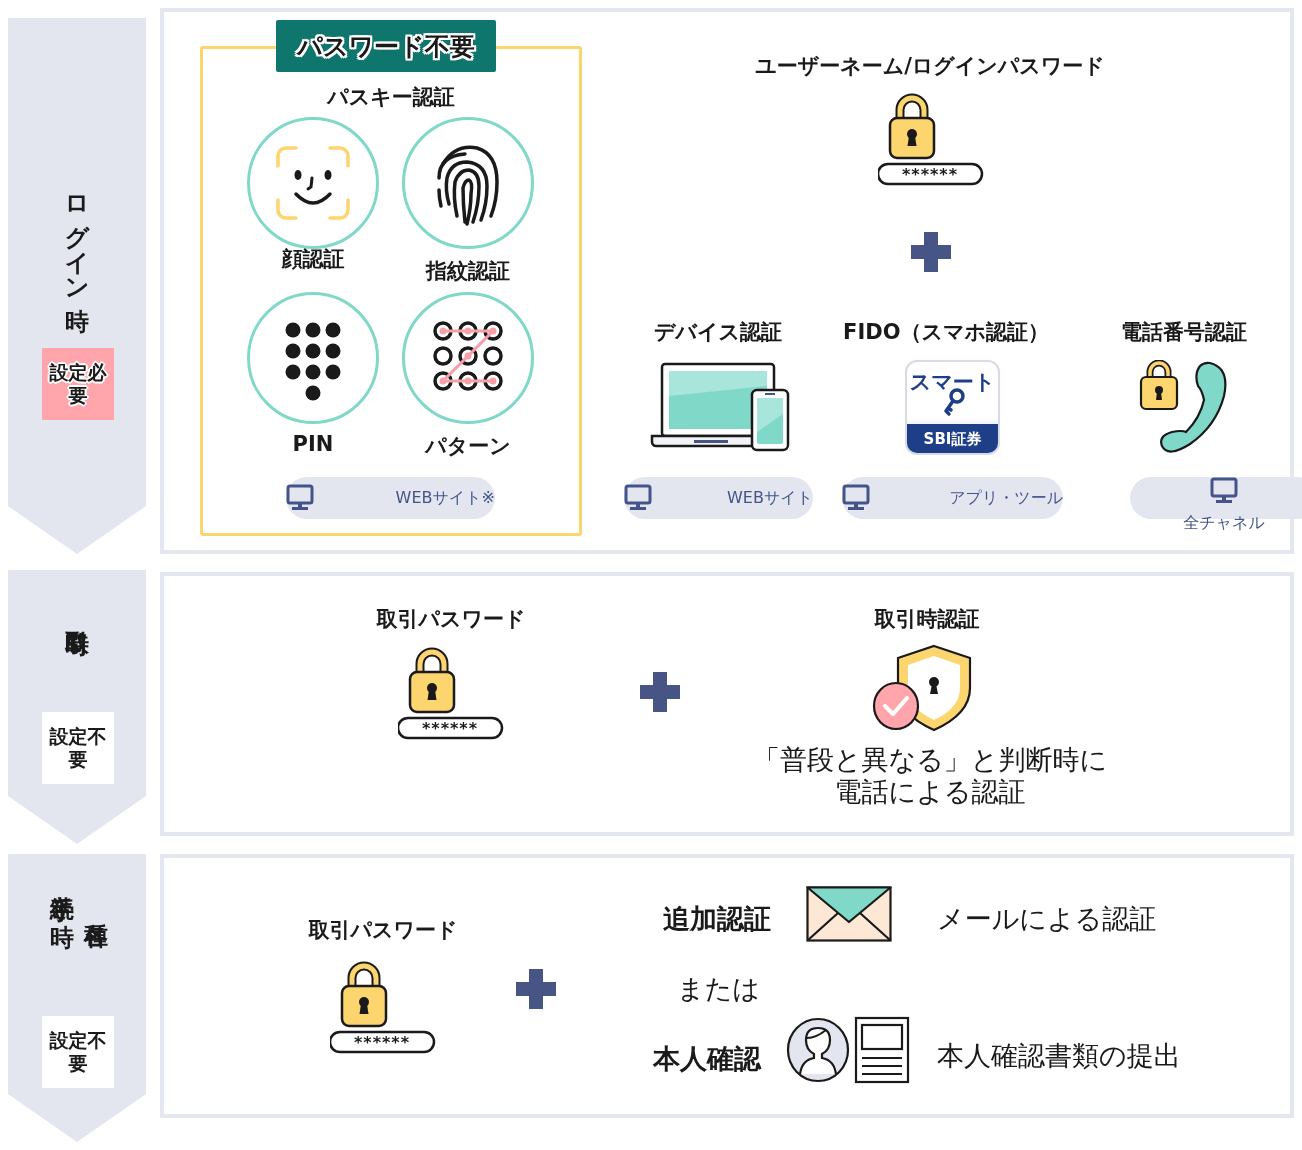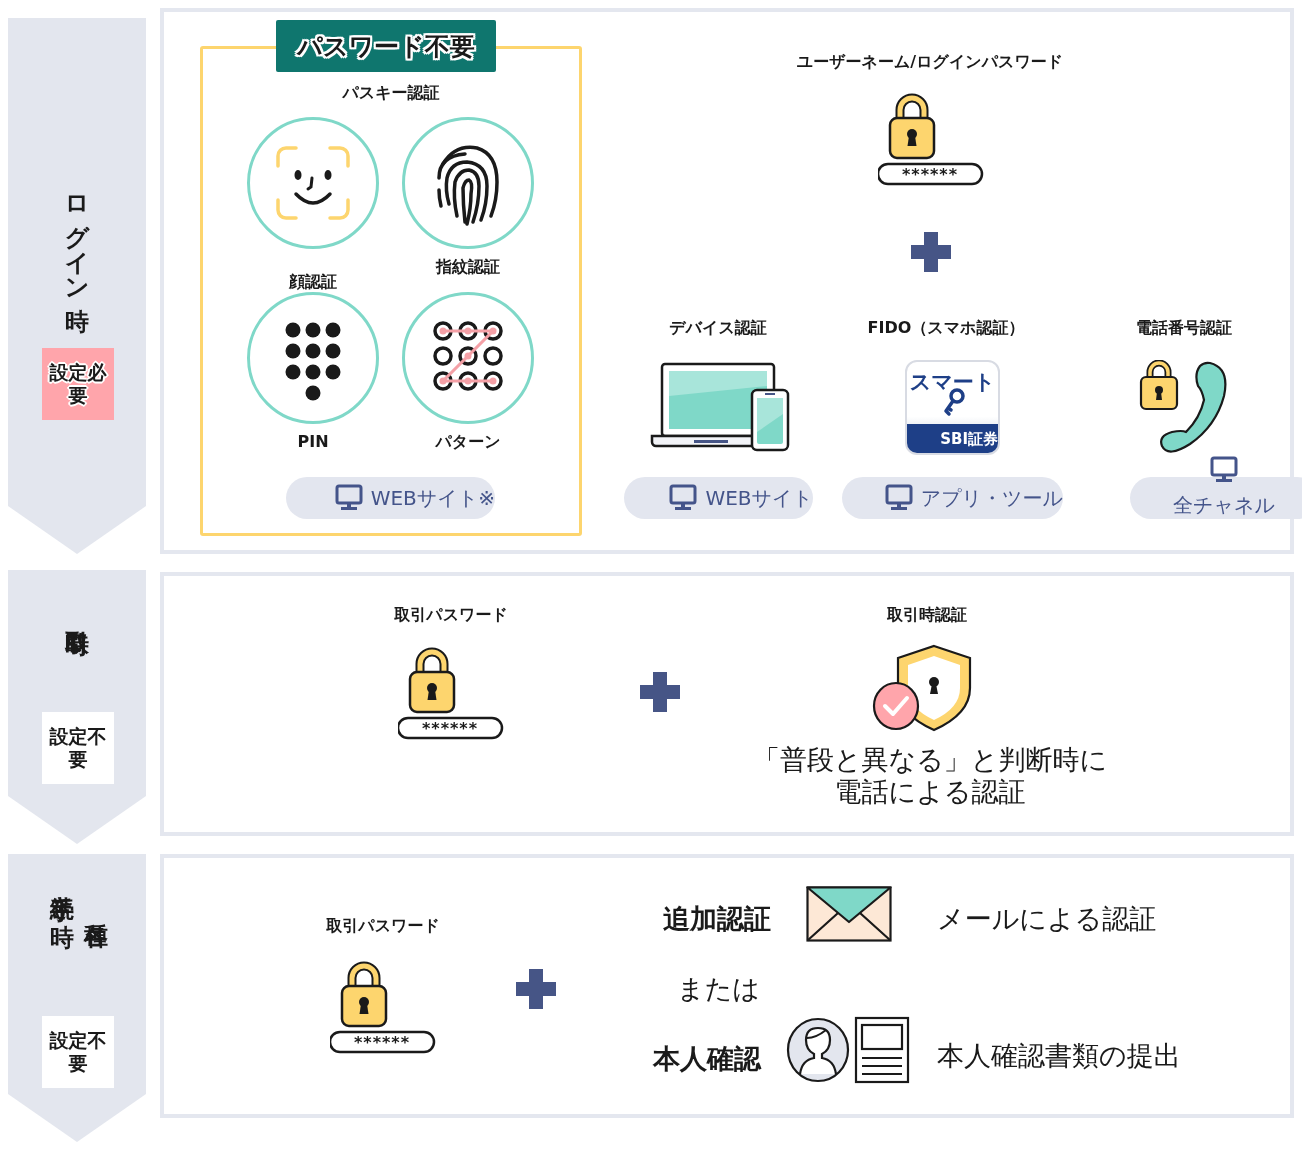--- a/index.html
+++ b/index.html
@@ -6,24 +6,24 @@
   html, body { width: 1302px; height: 1150px; background: #ffffff; overflow: hidden; }
   body { position: relative; font-family: "DejaVu Sans", "Liberation Sans", sans-serif; color: #1a1a1a; }
   .abs { position: absolute; }
   .arrow { position: absolute; left: 8px; width: 138px; }
   .arrow svg { position: absolute; left: 0; top: 0; }
   .vtext { position: absolute; font-weight: bold; font-size: 24px; line-height: 28px; text-align: center; color: #1a1a1a; }
   .badge { position: absolute; width: 72px; height: 72px; display: flex; align-items: center; justify-content: center; text-align: center; font-weight: bold; font-size: 19px; line-height: 23px; }
   .badge.required { background: #ffa5ab; color: #1a1a1a; text-shadow: -2px 0 #fff, 2px 0 #fff, 0 -2px #fff, 0 2px #fff, -1px -1px #fff, 1px 1px #fff, -1px 1px #fff, 1px -1px #fff; }
   .badge.notreq { background: #ffffff; color: #1a1a1a; }
   .panel { position: absolute; border: 4px solid #e4e7ef; background: #ffffff; }
-  .title { position: absolute; font-weight: bold; font-size: 16px; white-space: nowrap; transform: translateX(-50%); color: #1a1a1a; }
+  .title { position: absolute; font-weight: bold; font-size: 21px; white-space: nowrap; transform: translateX(-50%); color: #1a1a1a; }
   .normal { position: absolute; font-size: 27px; white-space: nowrap; color: #1a1a1a; }
   .center { transform: translateX(-50%); text-align: center; }
-  .pill { position: absolute; height: 42px; border-radius: 21px; background: #e3e6ef; color: #44548a; display: flex; align-items: center; justify-content: flex-end; gap: 8px; font-size: 20px; white-space: nowrap; }
+  .pill { position: absolute; height: 42px; border-radius: 21px; background: #e3e6ef; color: #44548a; display: flex; align-items: center; justify-content: space-between; gap: 8px; font-size: 16px; white-space: nowrap; }
   .pill svg { flex: none; }
   .yellow-box { position: absolute; left: 200px; top: 46px; width: 382px; height: 490px; border: 3px solid #fdd56e; border-radius: 3px; }
   .tag { position: absolute; left: 276px; top: 20px; width: 220px; height: 52px; background: #0f766e; border-radius: 2px; display: flex; align-items: center; justify-content: center; font-weight: bold; font-size: 25px; color: #1a1a1a; text-shadow: -2px 0 #fff, 2px 0 #fff, 0 -2px #fff, 0 2px #fff, -2px -2px #fff, 2px 2px #fff, -2px 2px #fff, 2px -2px #fff; }
   .circle-icon { position: absolute; width: 132px; height: 132px; border-radius: 50%; border: 3px solid #7fd8c8; background: #fff; }
   .circle-icon svg { position: absolute; left: 0; top: 0; }
   .plus { position: absolute; width: 40px; height: 40px; }
   .plus::before, .plus::after { content: ""; position: absolute; background: #465586; }
   .plus::before { left: 13px; top: 0; width: 14px; height: 40px; }
   .plus::after { left: 0; top: 13px; width: 40px; height: 14px; }
 </style>
@@ -70,21 +70,21 @@
       <path d="M80 28 H90 a8 8 0 0 1 8 8 V46"></path>
       <path d="M28 80 V90 a8 8 0 0 0 8 8 H46"></path>
       <path d="M80 98 H90 a8 8 0 0 0 8 -8 V80"></path>
     </g>
     <ellipse cx="48" cy="55" rx="3.5" ry="5" fill="#1a1a1a"></ellipse>
     <ellipse cx="78" cy="55" rx="3.5" ry="5" fill="#1a1a1a"></ellipse>
     <path d="M62 58 L61 67 L58 69" fill="none" stroke="#1a1a1a" stroke-width="3" stroke-linecap="round"></path>
     <path d="M46 74 Q63 92 80 74" fill="none" stroke="#1a1a1a" stroke-width="3.5" stroke-linecap="round"></path>
   </svg>
 </div>
-<div class="title" style="left:313px;top:245px;margin-top:27px;">顔認証</div>
+<div class="title" style="left:313px;top:245px;">顔認証</div>
 
 <div class="circle-icon" style="left:402px;top:117px;">
   <svg width="126" height="126" viewBox="0 0 126 126">
     <g fill="none" stroke="#1a1a1a" stroke-width="3.5" stroke-linecap="round">
       <path d="M38 44 Q50 24 72 28 Q92 34 92 62 Q92 80 86 96"></path>
       <path d="M34 58 Q34 36 60 34"></path>
       <path d="M44 84 Q40 70 42 58 Q46 42 62 42 Q82 44 82 66 Q82 84 76 100"></path>
       <path d="M52 96 Q48 78 50 62 Q54 50 64 50 Q74 52 74 66 Q74 84 68 102"></path>
       <path d="M60 102 Q58 84 58 68 Q60 60 64 60 Q68 62 66 74 Q66 88 62 104"></path>
       <path d="M36 86 Q34 78 34 70"></path>
@@ -170,21 +170,21 @@
   <span>WEBサイト</span>
 </div>
 
 <div class="title" style="left:946px;top:318px;">FIDO（スマホ認証）</div>
 <div class="abs" style="left:905px;top:360px;width:95px;height:95px;border-radius:12px;border:2px solid #d8dbe3;overflow:hidden;background:linear-gradient(#ffffff 60%, #eef1f6 70%);">
   <div class="abs" style="left:0;top:6px;width:100%;text-align:center;font-size:21px;font-weight:bold;color:#1e3f87;">スマート</div>
   <svg class="abs" style="left:34px;top:25px;" width="28" height="32" viewBox="0 0 28 32">
     <circle cx="16" cy="9" r="6" fill="none" stroke="#1e3f87" stroke-width="3.5"></circle>
     <path d="M12 14 L5 24 M7 21 L10 23 M5 24 L8 27" fill="none" stroke="#1e3f87" stroke-width="3.5" stroke-linecap="round"></path>
   </svg>
-  <div class="abs" style="left:0;top:62px;width:100%;height:33px;background:#1e3f87;color:#fff;text-align:right;font-size:15px;font-weight:bold;line-height:30px;">SBI証券</div>
+  <div class="abs" style="left:0;top:62px;width:100%;height:33px;background:#1e3f87;color:#fff;text-align:center;font-size:15px;font-weight:bold;line-height:30px;">SBI証券</div>
 </div>
 <div class="pill" style="left:842px;top:477px;width:221px;">
   <svg width="28" height="28">
       <use href="#monitor"></use>
     </svg>
   <span>アプリ・ツール</span>
 </div>
 
 <div class="title" style="left:1184px;top:318px;">電話番号認証</div>
 <svg class="abs" style="left:1138px;top:360px;" width="92" height="96" viewBox="0 0 92 96">

